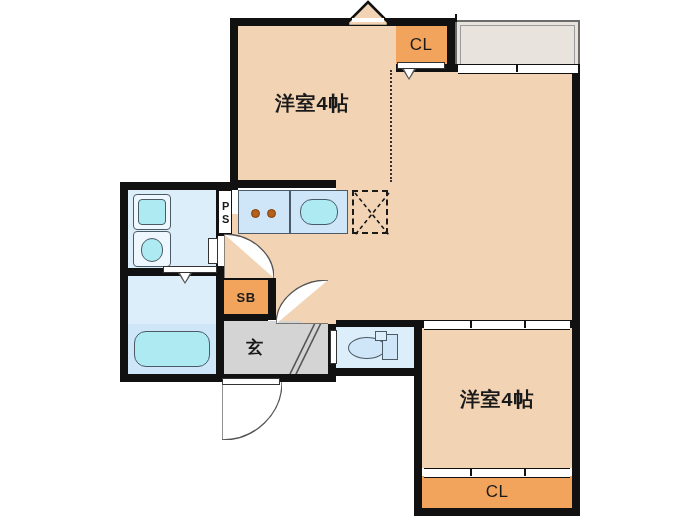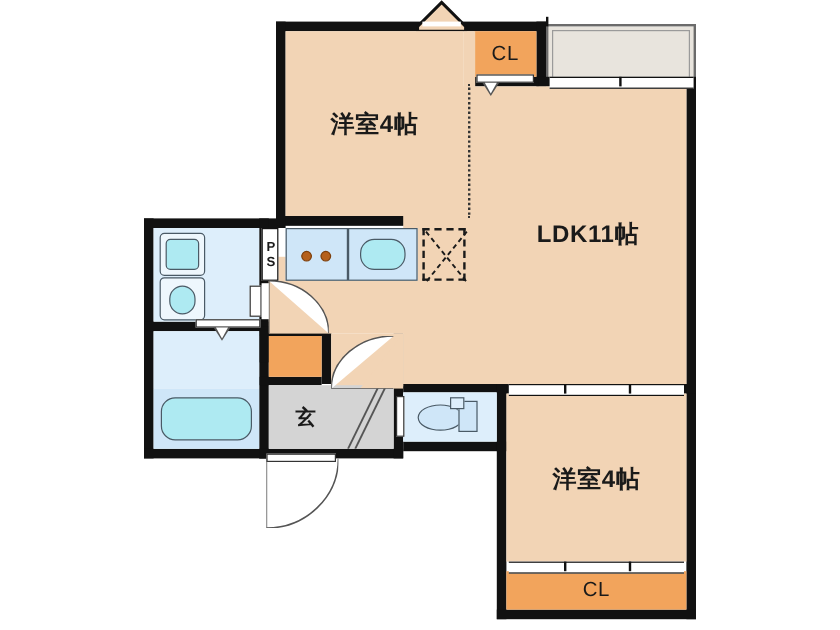--- a/index.html
+++ b/index.html
@@ -18,21 +18,21 @@
   .fill-genkan {background:#d4d4d4;}
   .fill-balcony{background:#e8e4dd;}
   .fill-white  {background:#ffffff;}
 
   
   .wall   {background:#111111;}
 
   
   .label{position:absolute;display:flex;align-items:center;justify-content:center;
          color:#1a1a1a;white-space:nowrap;letter-spacing:.5px;}
-  .lbl-room{font-size:20px;font-weight:700;}
+  .lbl-room{font-size:20px;font-weight:700;font-family:Liberation Mono, monospace;}
   .lbl-ldk {font-size:20px;font-weight:700;}
   .lbl-cl  {font-size:17px;font-weight:500;}
   .lbl-bal {font-size:17px;font-weight:500;}
   .lbl-sb  {font-size:13px;font-weight:700;}
   .lbl-gen {font-size:17px;font-weight:700;}
   .lbl-ps  {font-size:11px;font-weight:700;line-height:1.05;
             writing-mode:vertical-rl;text-orientation:upright;}
 
   
   .fx{position:absolute;box-sizing:border-box;border:1.6px solid #4a5a66;}
@@ -134,21 +134,20 @@
   <div class="abs fill-closet" style="left:395px;top:26px;width:52px;height:38px;"></div>
   <div class="label lbl-cl" style="left:395px;top:26px;width:52px;height:38px;">CL</div>
 
   <div class="abs fill-room" style="left:336px;top:72px;width:236px;height:248px;"></div>
 
   <div class="abs fill-room" style="left:224px;top:214px;width:114px;height:64px;"></div>
   <div class="abs fill-room" style="left:276px;top:278px;width:60px;height:44px;"></div>
 
   <div class="abs fill-room" style="left:386px;top:26px;width:10px;height:154px;"></div>
 
-  <div class="label lbl-ldk" style="left:400px;top:180px;width:180px;height:30px;">LDK11帖</div>
 
   <div class="label lbl-room" style="left:238px;top:88px;width:148px;height:30px;">洋室4帖</div>
 
   <div class="abs fill-room" style="left:422px;top:328px;width:150px;height:140px;"></div>
   <div class="label lbl-room" style="left:422px;top:384px;width:150px;height:30px;">洋室4帖</div>
 
   <div class="abs fill-closet" style="left:422px;top:476px;width:150px;height:32px;"></div>
   <div class="label lbl-cl" style="left:422px;top:476px;width:150px;height:32px;">CL</div>
 
   <div class="abs fill-wet" style="left:128px;top:190px;width:88px;height:78px;"></div>
@@ -176,20 +175,21 @@
   <div class="fx fx-rr" style="left:300px;top:199px;width:38px;height:26px;background:#aeeaf2;"></div>
 
   <div class="dashbox" style="left:352px;top:190px;width:36px;height:44px;">
     <svg width="36" height="44" viewBox="0 0 36 44" style="display:block;">
       <line x1="1" y1="1" x2="35" y2="43" stroke="#1a1a1a" stroke-width="1.6" stroke-dasharray="4 3"></line>
       <line x1="35" y1="1" x2="1" y2="43" stroke="#1a1a1a" stroke-width="1.6" stroke-dasharray="4 3"></line>
     </svg>
   </div>
 
   <div class="abs fill-closet" style="left:224px;top:280px;width:44px;height:34px;"></div>
+  <div class="label lbl-sb" style="left:224px;top:280px;width:44px;height:34px;">SB</div>
 
   <div class="abs fill-genkan" style="left:224px;top:321px;width:104px;height:53px;"></div>
   <div class="label lbl-gen" style="left:224px;top:321px;width:62px;height:53px;">玄</div>
 
   <div class="abs" style="left:286px;top:321px;width:44px;height:53px;">
     <svg width="44" height="53" viewBox="0 0 44 53" style="display:block;">
       <line x1="4" y1="53" x2="30" y2="0" stroke="#555" stroke-width="1.6"></line>
       <line x1="10" y1="53" x2="36" y2="0" stroke="#555" stroke-width="1.6"></line>
     </svg>
   </div>

